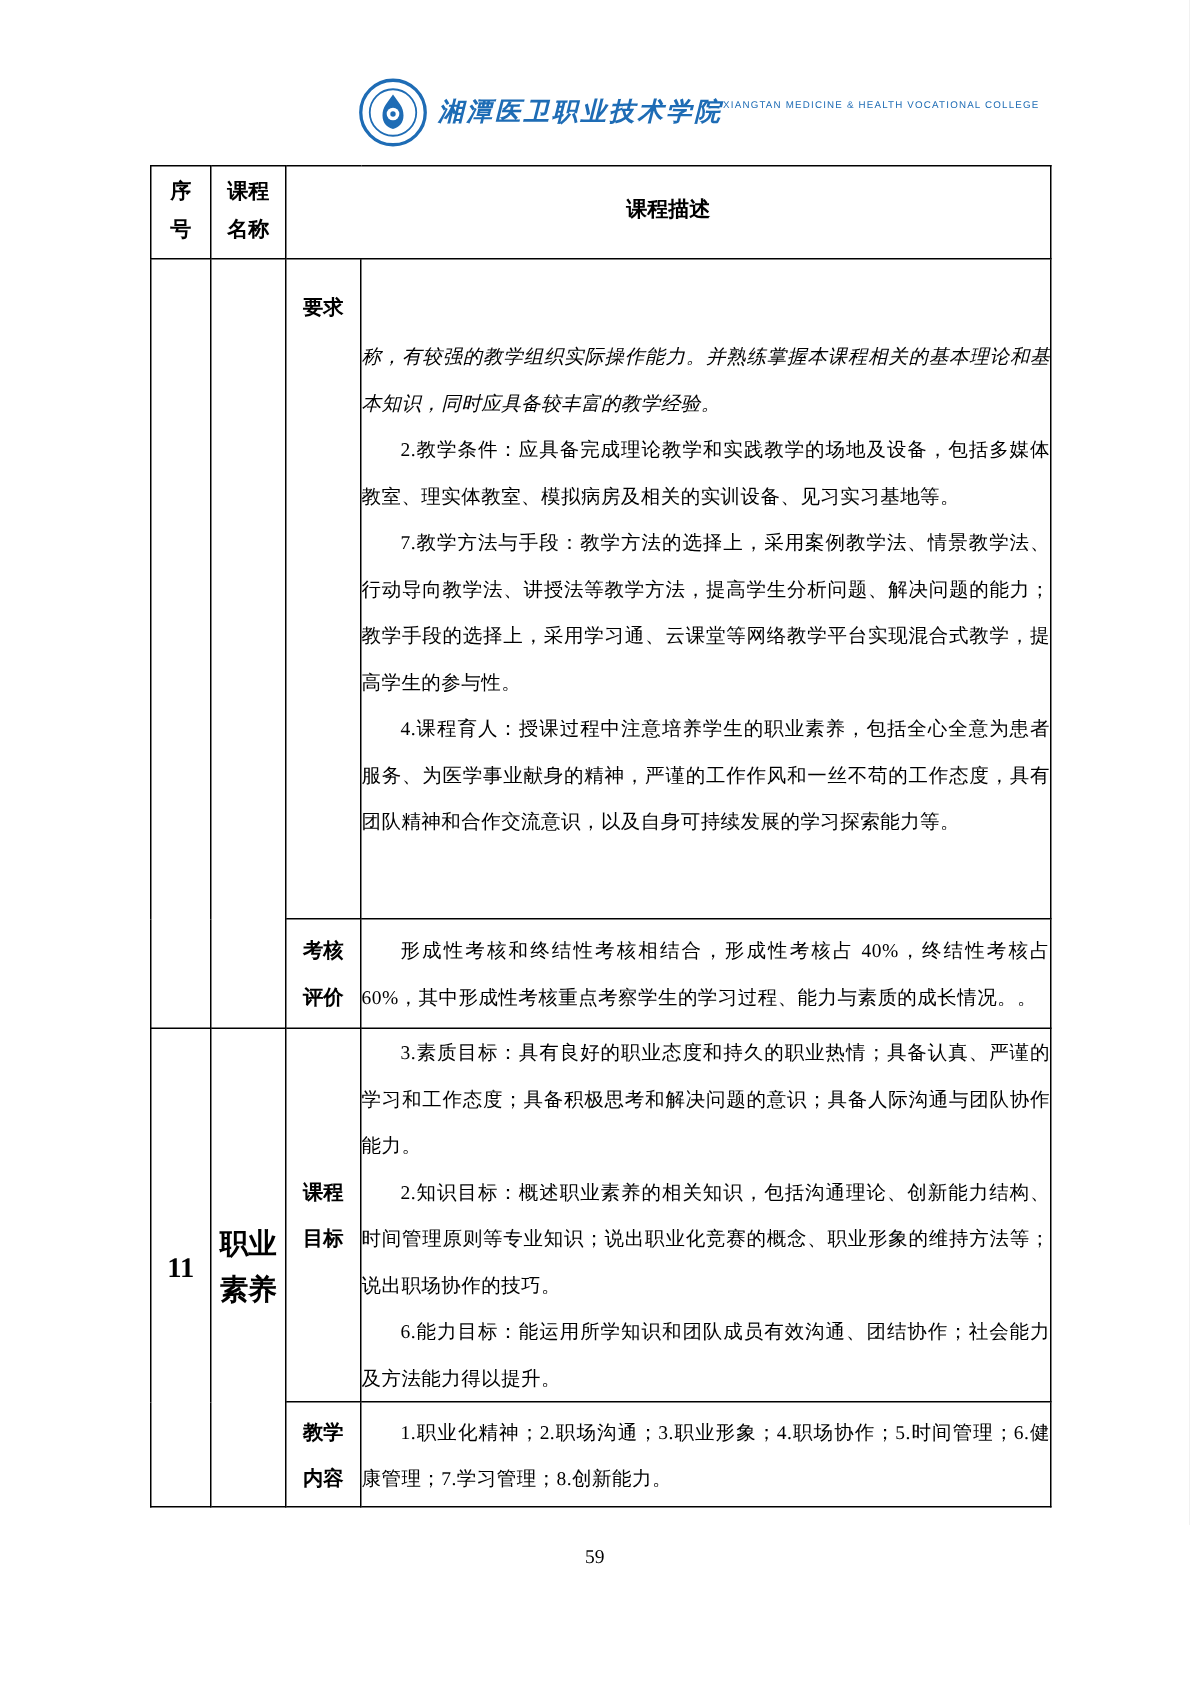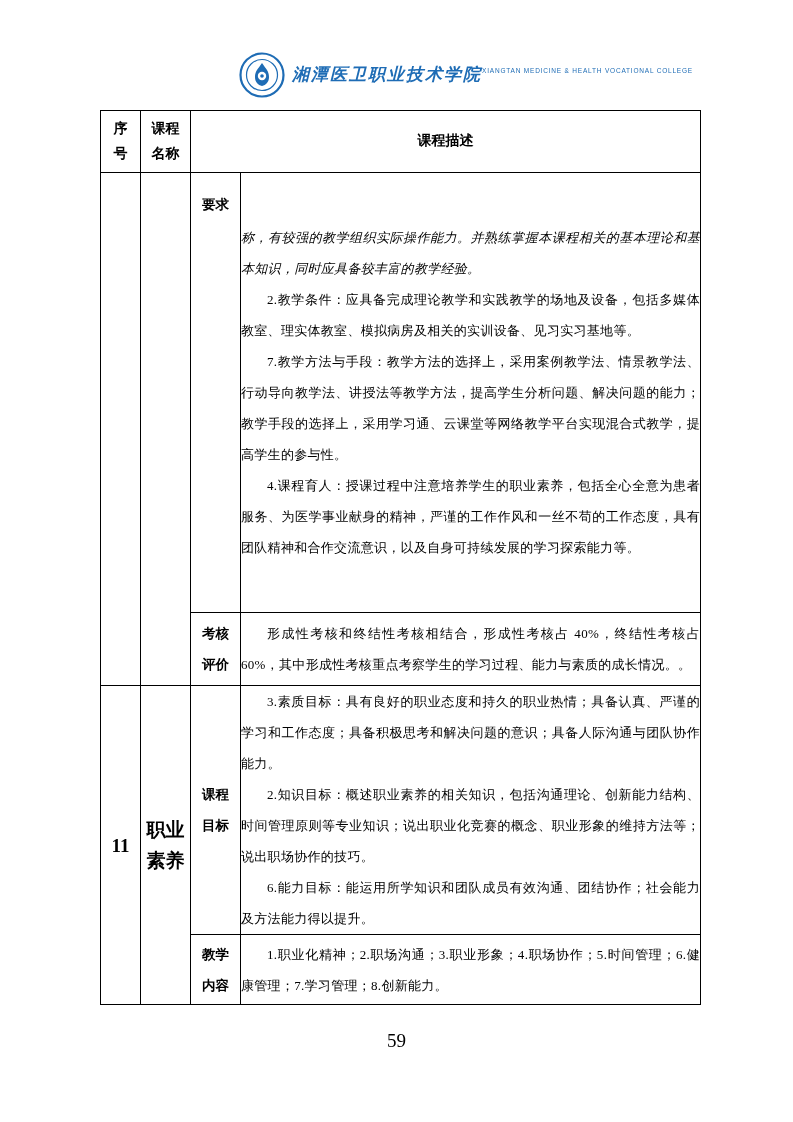--- a/index.html
+++ b/index.html
@@ -101,21 +101,21 @@
   .para { margin: 0; text-indent: 2em; }
   .para.no-indent { text-indent: 0; font-style: italic; }
 
   
   .page-number {
     position: absolute;
     left: 0;
     top: 1030px;
     width: 100%;
     text-align: center;
-    font-size: 19px;
+    font-size: 13px;
   }
 </style>
 </head>
 <body>
 
 <div class="page">
 
   <div class="logo-block">
     <svg class="logo-emblem" viewBox="0 0 46 46" aria-hidden="true">
       <circle cx="23" cy="23" r="21.5" fill="#ffffff" stroke="#1e6cb5" stroke-width="2.2"></circle>

